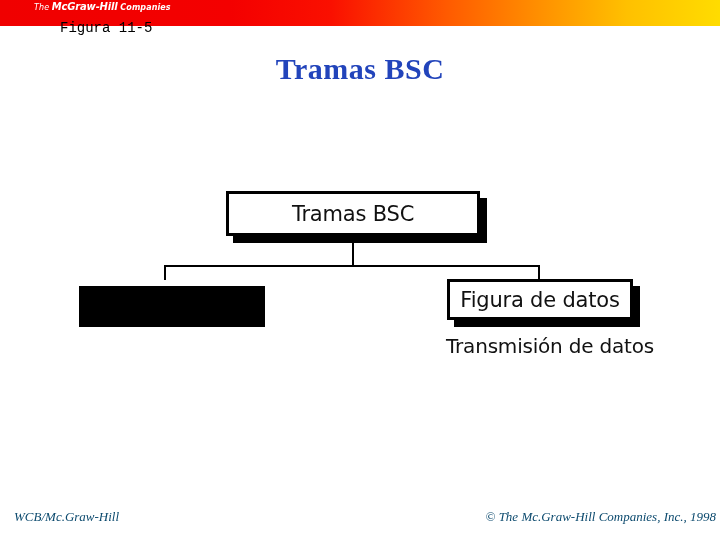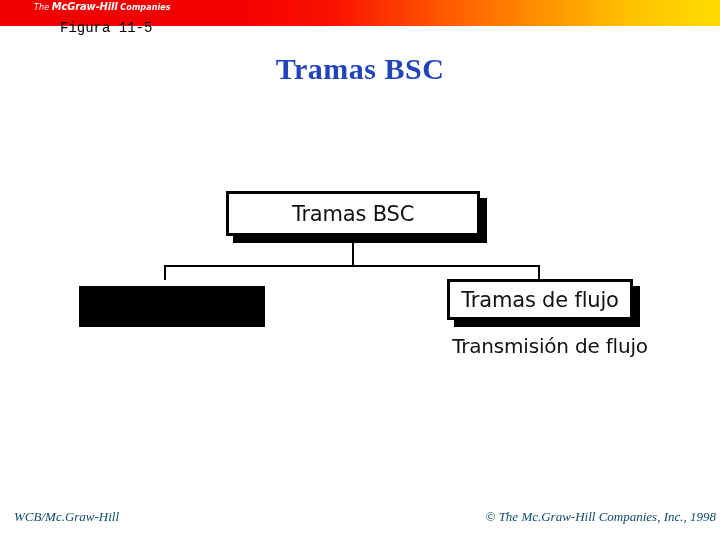--- a/index.html
+++ b/index.html
@@ -167,26 +167,26 @@
 
     <div class="node-shadow" id="node-root-shadow"></div>
     <div class="node-box" id="node-root">
       <span class="node-label">Tramas BSC</span>
     </div>
 
     <div class="node-shadow" id="node-control-shadow"></div>
 
     <div class="node-shadow" id="node-datos-shadow"></div>
     <div class="node-box" id="node-datos">
-      <span class="node-label">Tramas de flujo</span>
+      <span class="node-label">Figura de datos</span>
     </div>
 
 
     <div class="caption" id="caption-datos">
-      <div>Transmisión de flujo</div>
+      <div>Transmisión de datos</div>
     </div>
 
   </div>
 
   <div class="footer-text" id="footer-left">WCB/Mc.Graw-Hill</div>
   <div class="footer-text" id="footer-right">© The Mc.Graw-Hill Companies, Inc., 1998</div>
 
 </div>
 
 </body></html>

